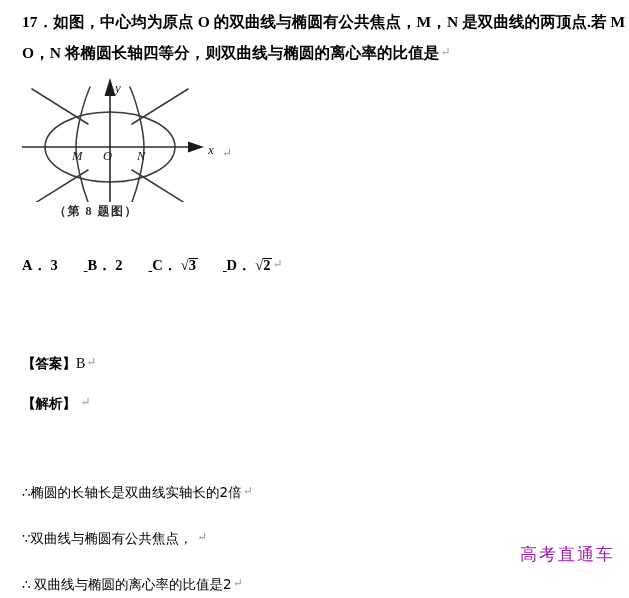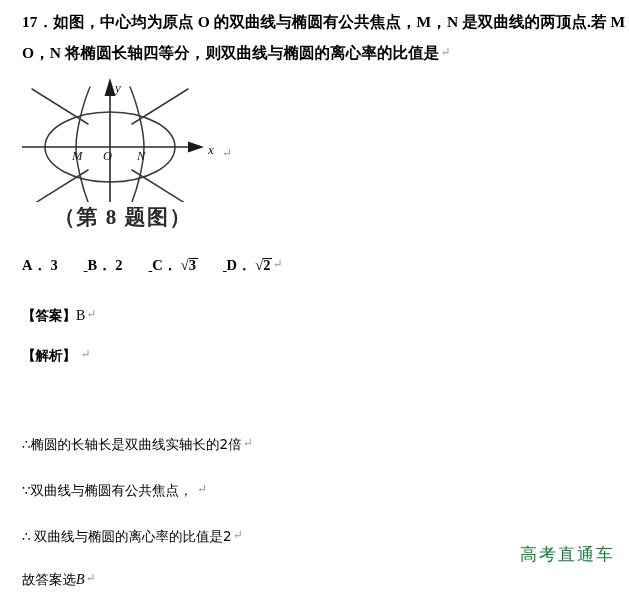--- a/index.html
+++ b/index.html
@@ -51,21 +51,21 @@
     top: 74px;
     width: 210px;
     height: 128px;
   }
   .figure svg { display: block; }
 
   .fig-caption {
     position: absolute;
     left: 54px;
     top: 203px;
-    font-size: 21px;
+    font-size: 12px;
     font-weight: bold;
     letter-spacing: 1.5px;
     color: #2a2a2a;
   }
 
   
   .options {
     position: absolute;
     left: 22px;
     top: 256px;
@@ -88,20 +88,21 @@
     background: #000;
   }
 
   
   .text-line {
     position: absolute;
     left: 22px;
     font-size: 14px;
     white-space: nowrap;
     line-height: 18px;
+    margin-top: 48px;
   }
   .lbl {
     font-weight: bold;
     font-family: "DejaVu Sans", "Liberation Sans", sans-serif;
     font-size: 13.5px;
   }
   .ital {
     font-style: italic;
     font-family: "Liberation Serif", serif;
   }
@@ -120,21 +121,21 @@
   .ln-e5 { top: 569px; text-align: center; }
 
   
   .watermark {
     position: absolute;
     right: 14px;
     top: 543px;
     font-family: "DejaVu Sans", "Liberation Sans", sans-serif;
     font-size: 17px;
     letter-spacing: 2px;
-    color: #15803d;
+    color: #a21caf;
     text-shadow: 0 1px 0 #ffffff;
     user-select: none;
   }
 </style>
 </head>
 <body>
 
 <div class="page">
 
   <div class="stem">

